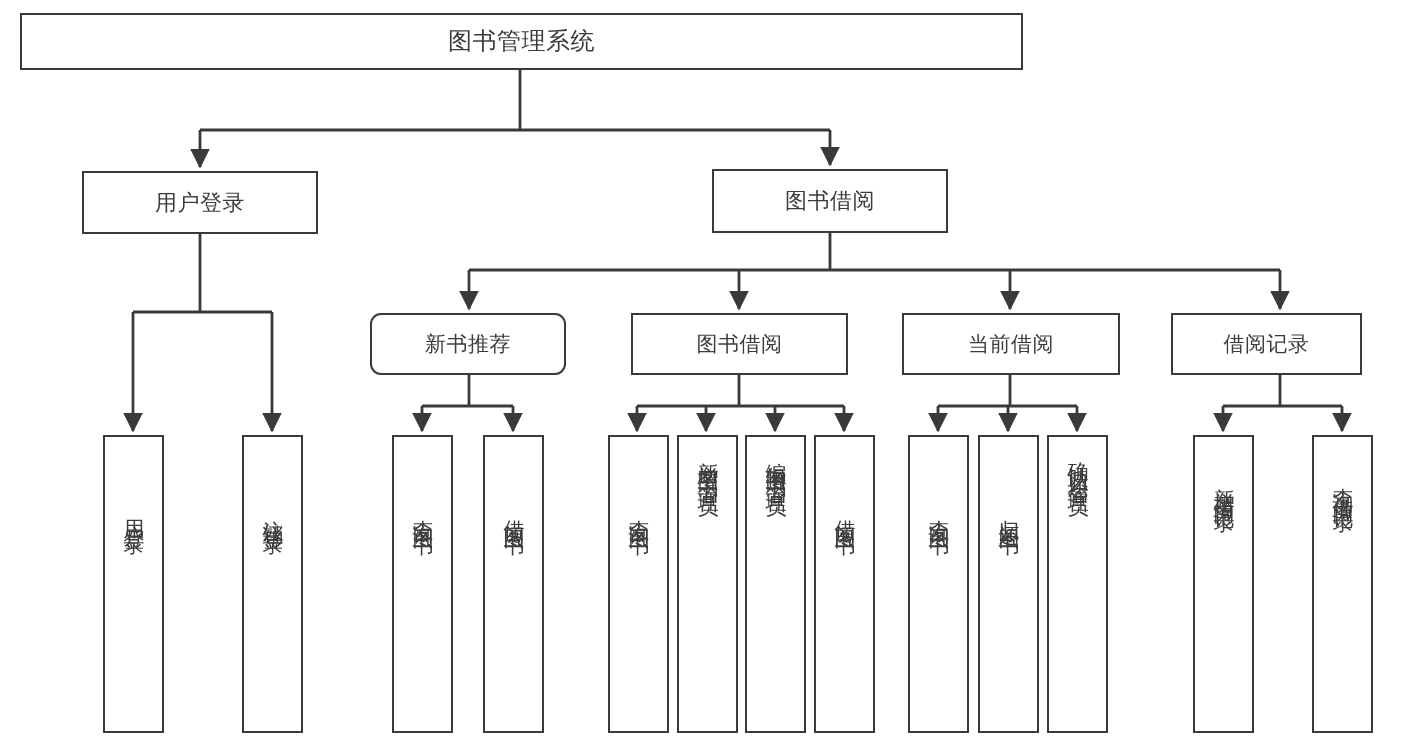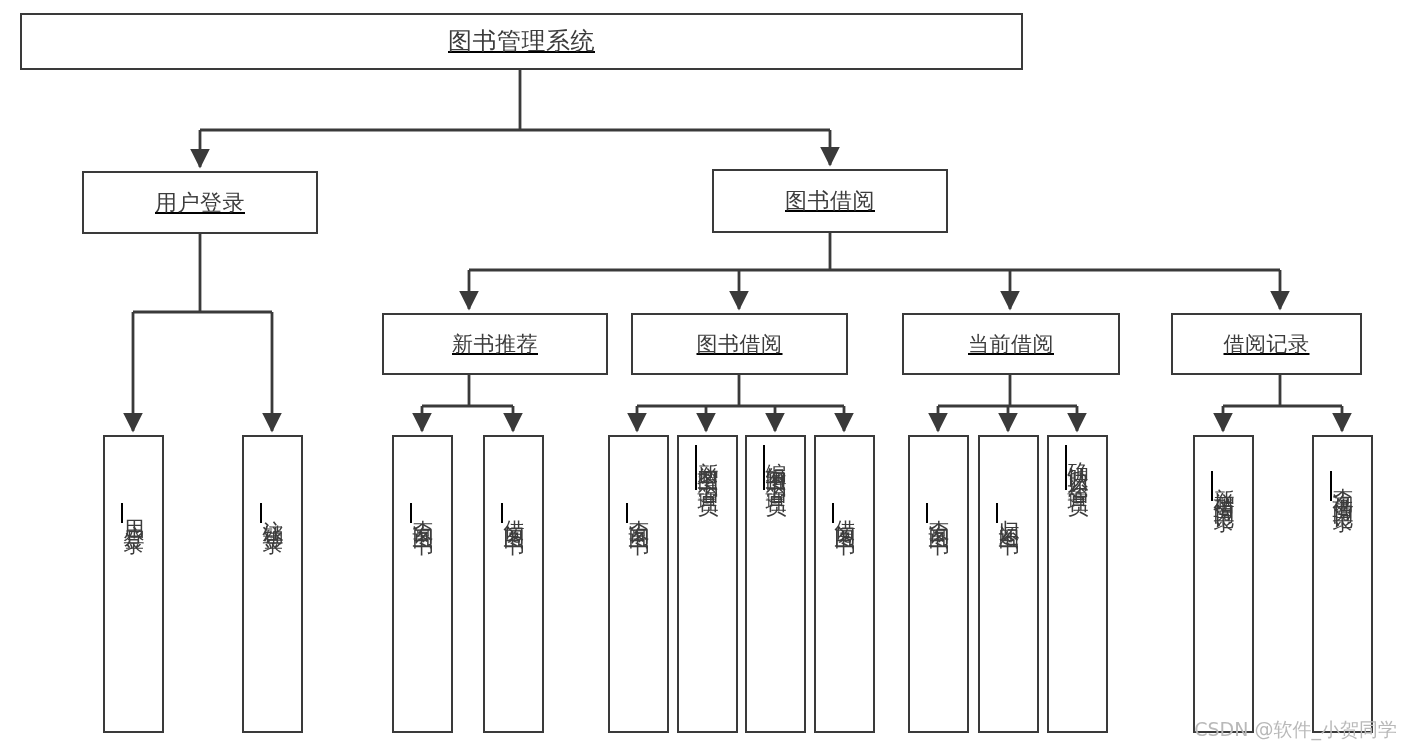--- a/index.html
+++ b/index.html
@@ -32,21 +32,20 @@
   }
   
   .node {
     position: absolute;
     box-sizing: border-box;
     background: #ffffff;
     border: 2.6px solid #3a3a3a;
     display: flex;
     align-items: center;
     justify-content: center;
-    text-decoration: underline;
   }
   .node .label {
     color: #3c3c3c;
     letter-spacing: 0.5px;
     white-space: nowrap;
     line-height: 1.15;
   }
   .node-root .label  { font-size: 24px; }
   .node-l1 .label    { font-size: 22px; }
   .node-l2 .label    { font-size: 21px; }
@@ -141,21 +140,21 @@
     <span class="label">图书管理系统</span>
   </div>
 
   <div class="node node-l1" style="left:82px; top:171px; width:236px; height:63px;">
     <span class="label">用户登录</span>
   </div>
   <div class="node node-l1" style="left:712px; top:169px; width:236px; height:64px;">
     <span class="label">图书借阅</span>
   </div>
 
-  <div class="node node-l2" style="left:382px; top:313px; width:226px; height:62px;">
+  <div class="node node-l2" style="left:370px; top:313px; width:196px; height:62px;border-radius:11px;">
     <span class="label">新书推荐</span>
   </div>
   <div class="node node-l2" style="left:631px; top:313px; width:217px; height:62px;">
     <span class="label">图书借阅</span>
   </div>
   <div class="node node-l2" style="left:902px; top:313px; width:218px; height:62px;">
     <span class="label">当前借阅</span>
   </div>
   <div class="node node-l2" style="left:1171px; top:313px; width:191px; height:62px;">
     <span class="label">借阅记录</span>
@@ -198,15 +197,14 @@
     <span class="label">确认归还（管理员）</span>
   </div>
 
   <div class="node node-leaf medium" style="left:1193px; top:435px; width:61px; height:298px;">
     <span class="label">新增借阅记录</span>
   </div>
   <div class="node node-leaf medium" style="left:1312px; top:435px; width:61px; height:298px;">
     <span class="label">查询借阅记录</span>
   </div>
 
-  <div id="watermark">CSDN @软件_小贺同学</div>
 
 </div>
 
 </body></html>

